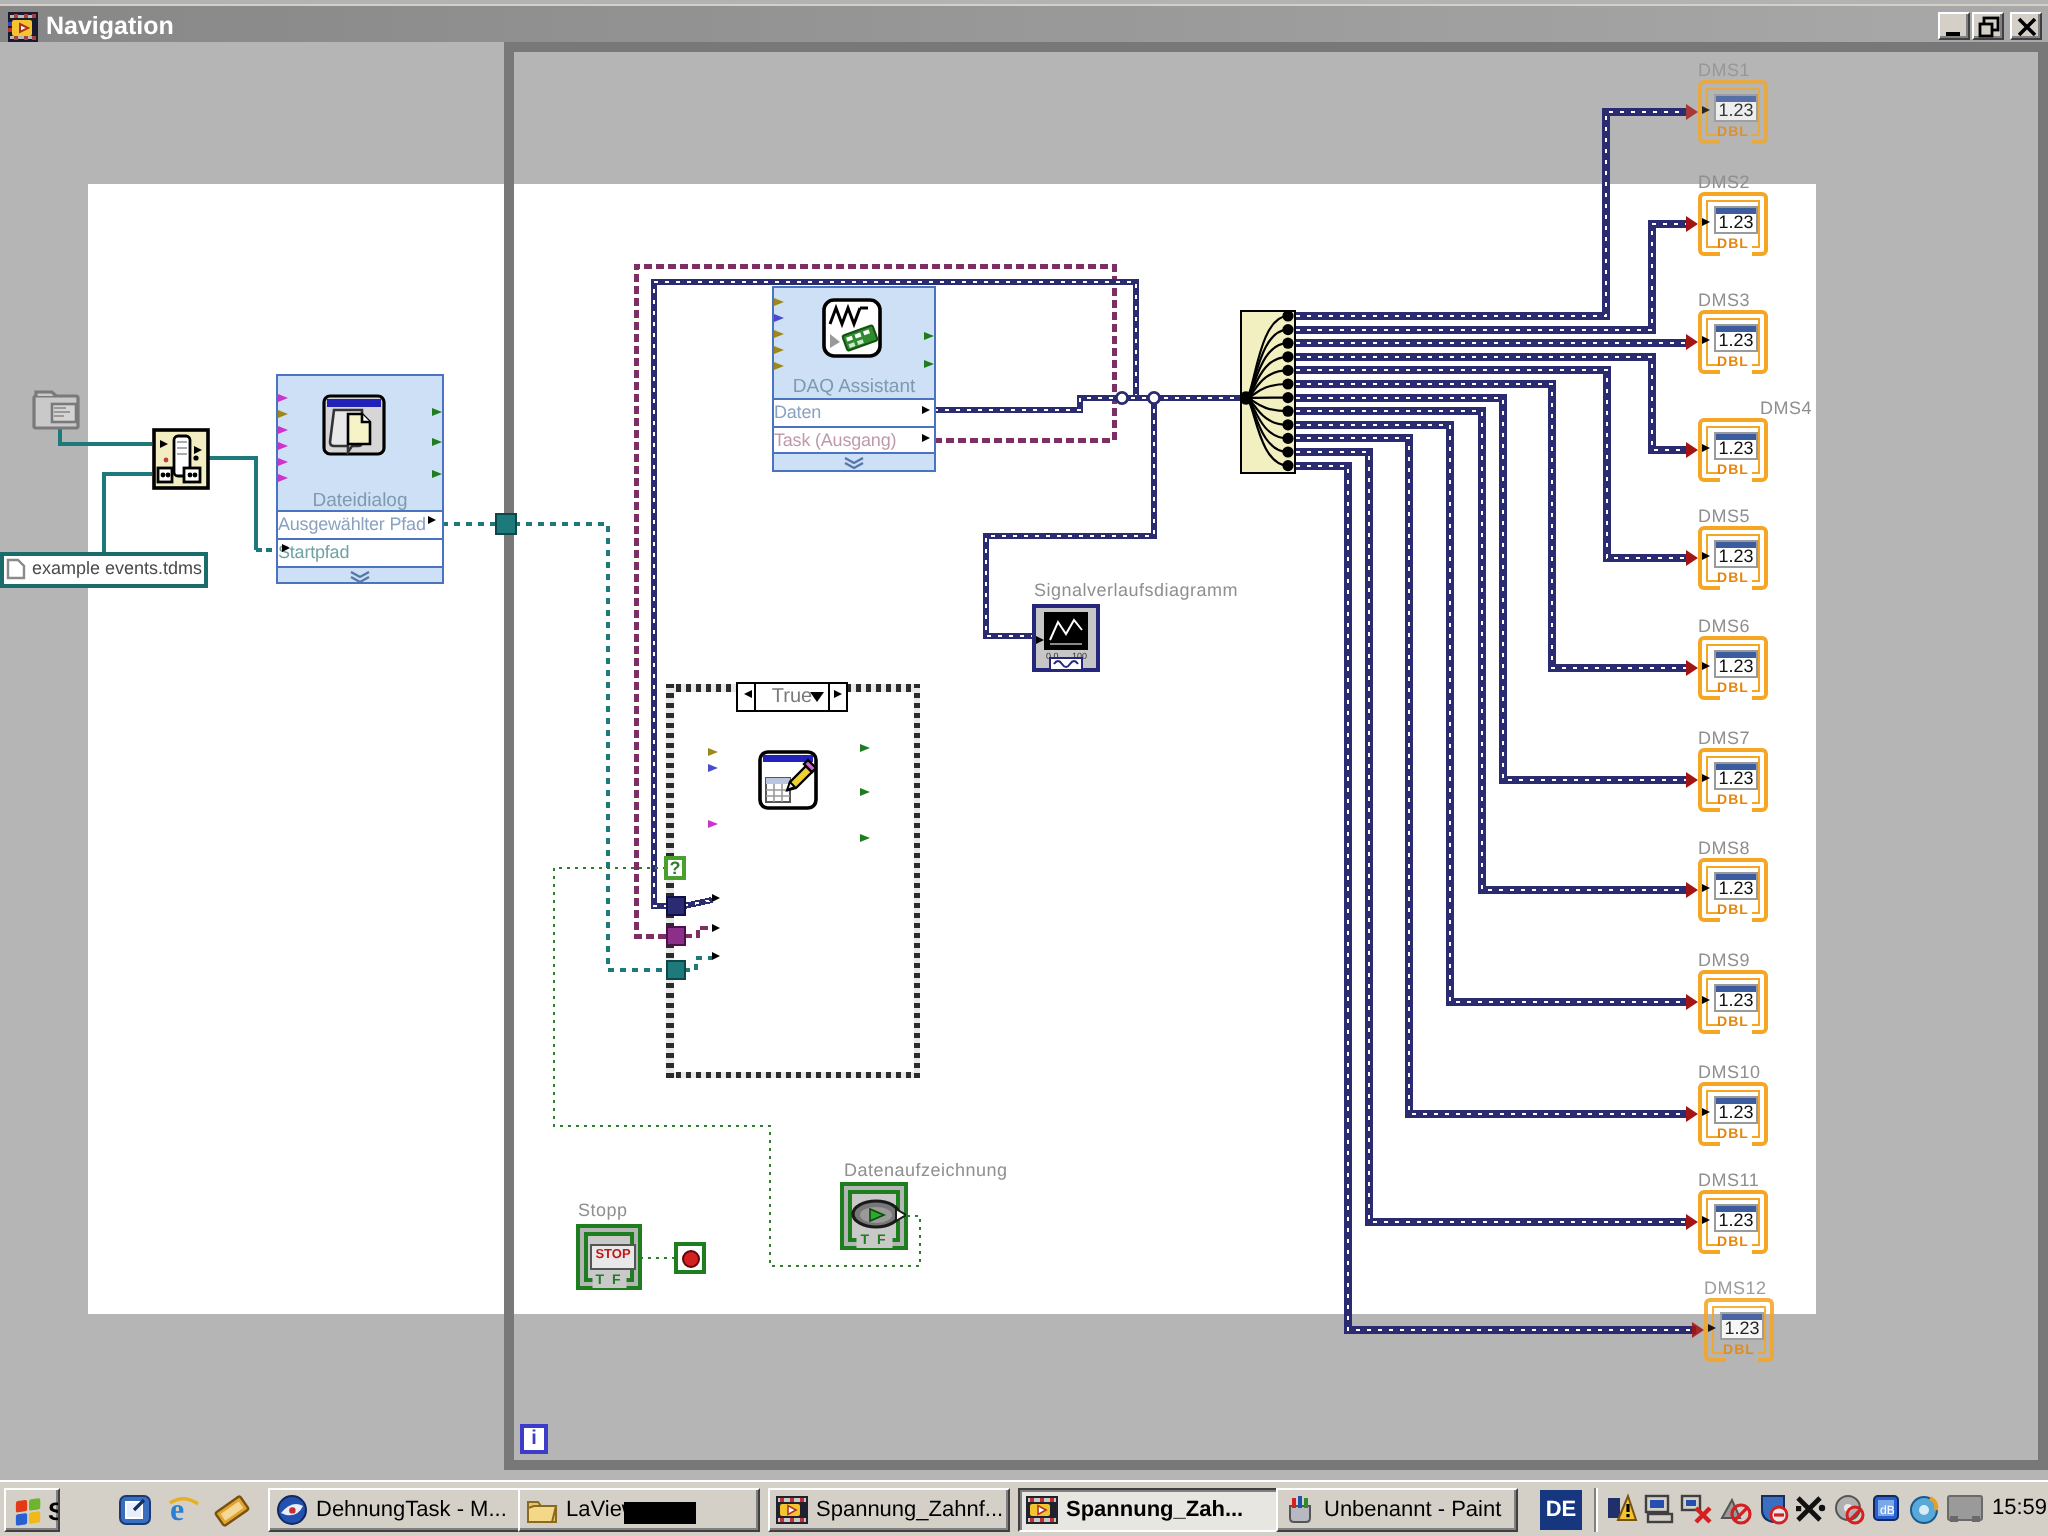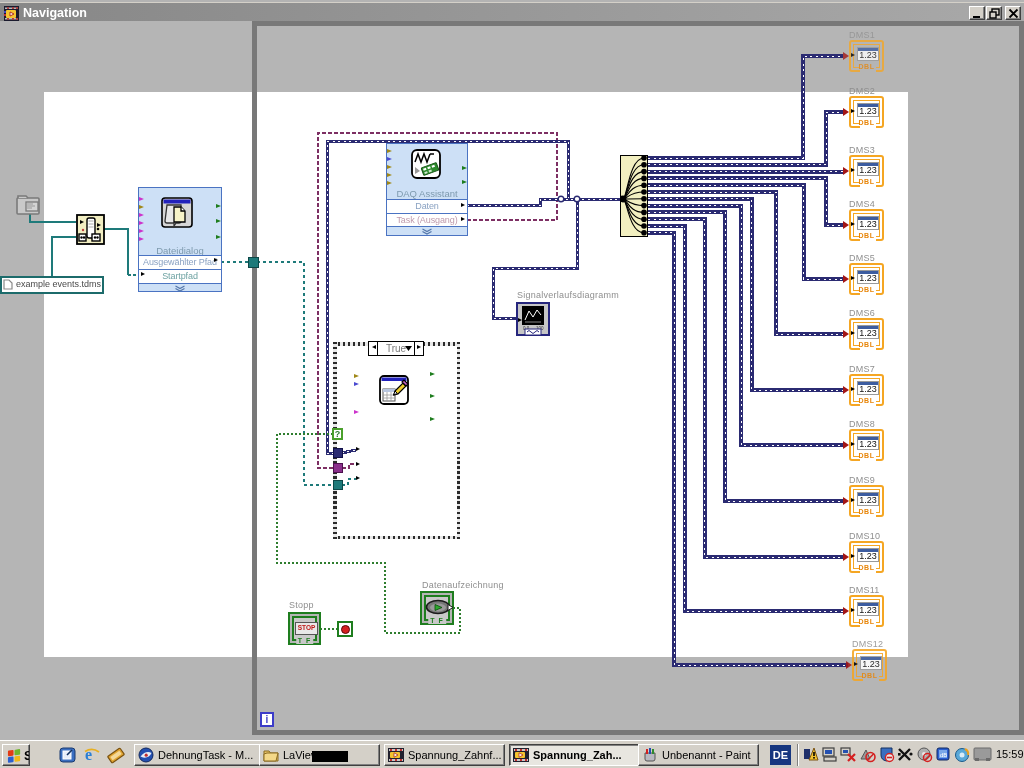--- a/index.html
+++ b/index.html
@@ -14,21 +14,21 @@
 #client{left:0;top:21px;width:1024px;height:719px;background:#b5b5b5}
 #white{left:44px;top:71px;width:864px;height:565px;background:#fff}
 #loop{left:252px;top:0px;width:772px;height:714px;border:5px solid #787878}
 #iterm{left:260px;top:691px;width:14px;height:15px;border:2px solid #3c3cc8;background:#fff;
   color:#3c3cc8;font-weight:bold;font-size:10px;text-align:center;line-height:11px}
 .lab{position:absolute;color:#8f8f8f;font-size:9px;letter-spacing:.25px;white-space:nowrap}
 
 .xvi{position:absolute;background:#cde0f6;border:1.5px solid #4a73c2}
 .xvi .ttl{position:absolute;left:0;width:100%;text-align:center;color:#7e9aae;font-size:9.5px;white-space:nowrap}
 .xrow{position:absolute;left:0;width:100%;background:#fff;border-top:1.5px solid #4a73c2;
-  text-align:center;font-size:9px;line-height:12.5px;white-space:nowrap;letter-spacing:-0.1px}
+  text-align:left;font-size:9px;line-height:12.5px;white-space:nowrap;letter-spacing:-0.1px}
 .chev{position:absolute;left:0;width:100%;border-top:1.5px solid #4a73c2}
 .chev svg{position:absolute;left:50%;top:1px;transform:translateX(-50%)}
 .ar{position:absolute;width:0;height:0;border-top:2.5px solid transparent;border-bottom:2.5px solid transparent}
 .arr-b{border-left:4px solid #000}
 
 .dms{position:absolute;width:35px;height:32px;border:2px solid #f5a623;border-radius:3px}
 .dms .inner{position:absolute;left:2px;top:2px;right:2px;bottom:2px;border:1.4px solid #f5a623}
 .dms .disp{position:absolute;left:6px;top:5px;width:22px;height:14px;background:#fff;border:1px solid #9a9a9a;
   font-size:9px;color:#111;text-align:center;line-height:14px}
 .dms .disp .tb{position:absolute;left:0;top:0;width:100%;height:2.5px;background:#3c5ca0}
@@ -354,21 +354,21 @@
 <div class="dms" style="left:849px;top:155px">
           <div class="inner"></div>
           <div class="disp"><div class="tb"></div>1.23</div>
           <div class="dblbg" style="background:#fff"></div>
           <div class="dbl">DBL</div>
         </div>
 <div class="conn" style="left:843px;top:166.5px"></div>
 <div class="ar arr-b abs" style="left:851px;top:168px"></div>
 </div>
 <div class="abs" style="left:0;top:0;">
-<div class="lab" style="left:849px;top:199px">DMS4</div>
+<div class="lab" style="left:880px;top:199px">DMS4</div>
 <div class="dms" style="left:849px;top:209px">
           <div class="inner"></div>
           <div class="disp"><div class="tb"></div>1.23</div>
           <div class="dblbg" style="background:#fff"></div>
           <div class="dbl">DBL</div>
         </div>
 <div class="conn" style="left:843px;top:220.5px"></div>
 <div class="ar arr-b abs" style="left:851px;top:222px"></div>
 </div>
 <div class="abs" style="left:0;top:0;">

